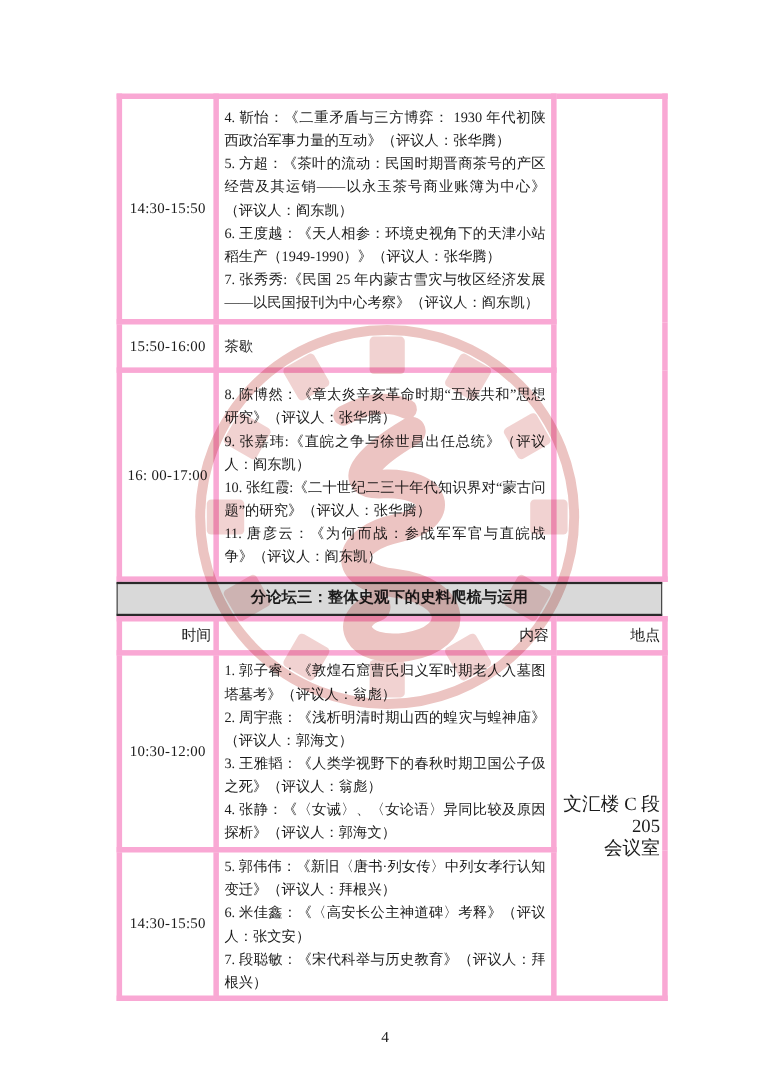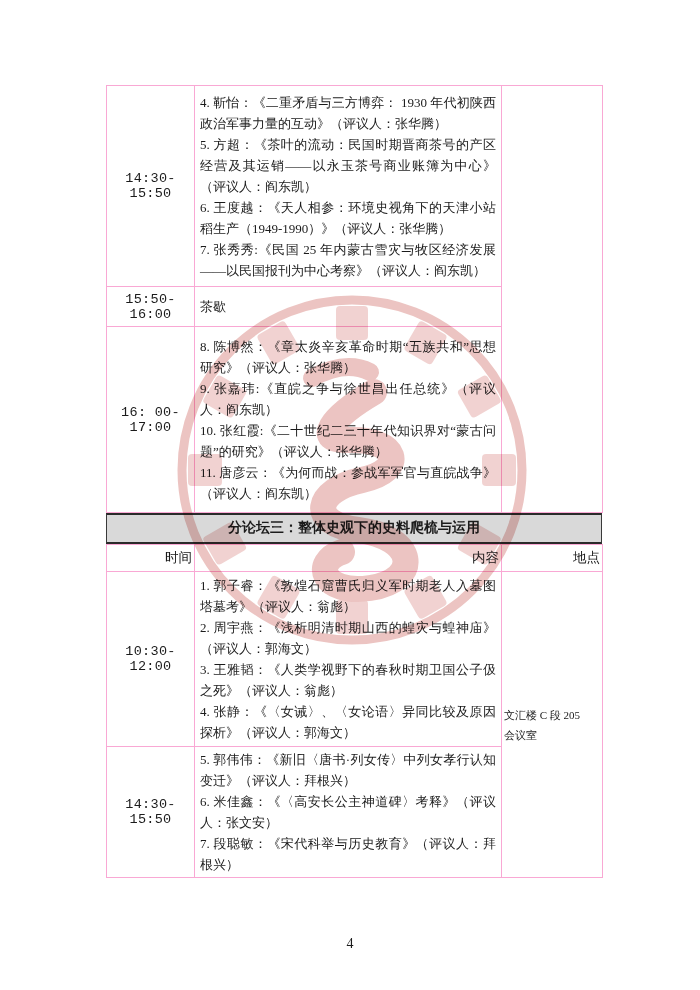--- a/index.html
+++ b/index.html
@@ -2,28 +2,28 @@
 <html lang="zh"><head>
 <meta charset="utf-8">
 <style>
   html,body{margin:0;padding:0;background:#ffffff;}
   .page{
     position:relative;width:700px;height:990px;background:#ffffff;overflow:hidden;
     font-family:"Liberation Serif","DejaVu Serif",serif;color:#1b1b1b;
   }
   .doc{position:absolute;left:106px;top:85px;width:496px;}
   table{border-collapse:collapse;width:100%;table-layout:fixed;}
-  td{border:1px solid #f9a8d4;vertical-align:middle;background:transparent;}
+  td{border:5px solid #f9a8d4;vertical-align:middle;background:transparent;}
   .col-time{width:88px}.col-content{width:307px}.col-loc{width:101px}
-  td.time{text-align:center;font-size:13.5px;padding:2px;letter-spacing:.3px;font-family:Liberation Mono, monospace;}
+  td.time{text-align:center;font-size:13.5px;padding:2px;letter-spacing:.3px;}
   td.content{padding:2px 5px;font-size:13px;line-height:21px;text-align:justify;}
   td.content p{margin:0;}
   td.content.center{text-align:left;}
   td.header-cell{text-align:right;font-size:13.5px;padding:2px;}
-  td.loc{text-align:left;font-size:11px;line-height:20px;padding:2px;}
+  td.loc{text-align:right;font-size:17px;line-height:20px;padding:2px;}
   .banner{
     border-left:1px solid #3a3a3a;border-right:1px solid #3a3a3a;
     border-top:2px solid #2a2a2a;border-bottom:2px solid #2a2a2a;
     background:#d9d9d9;text-align:center;font-weight:bold;
     font-size:14px;line-height:20px;padding:3px 0 4px 0;
   }
   .page-number{position:absolute;left:0;right:0;top:936px;text-align:center;font-size:14px;}
   .seal{
     position:absolute;left:162px;top:280px;width:380px;height:380px;
     opacity:.30;mix-blend-mode:multiply;filter:blur(.5px);pointer-events:none;z-index:5;

